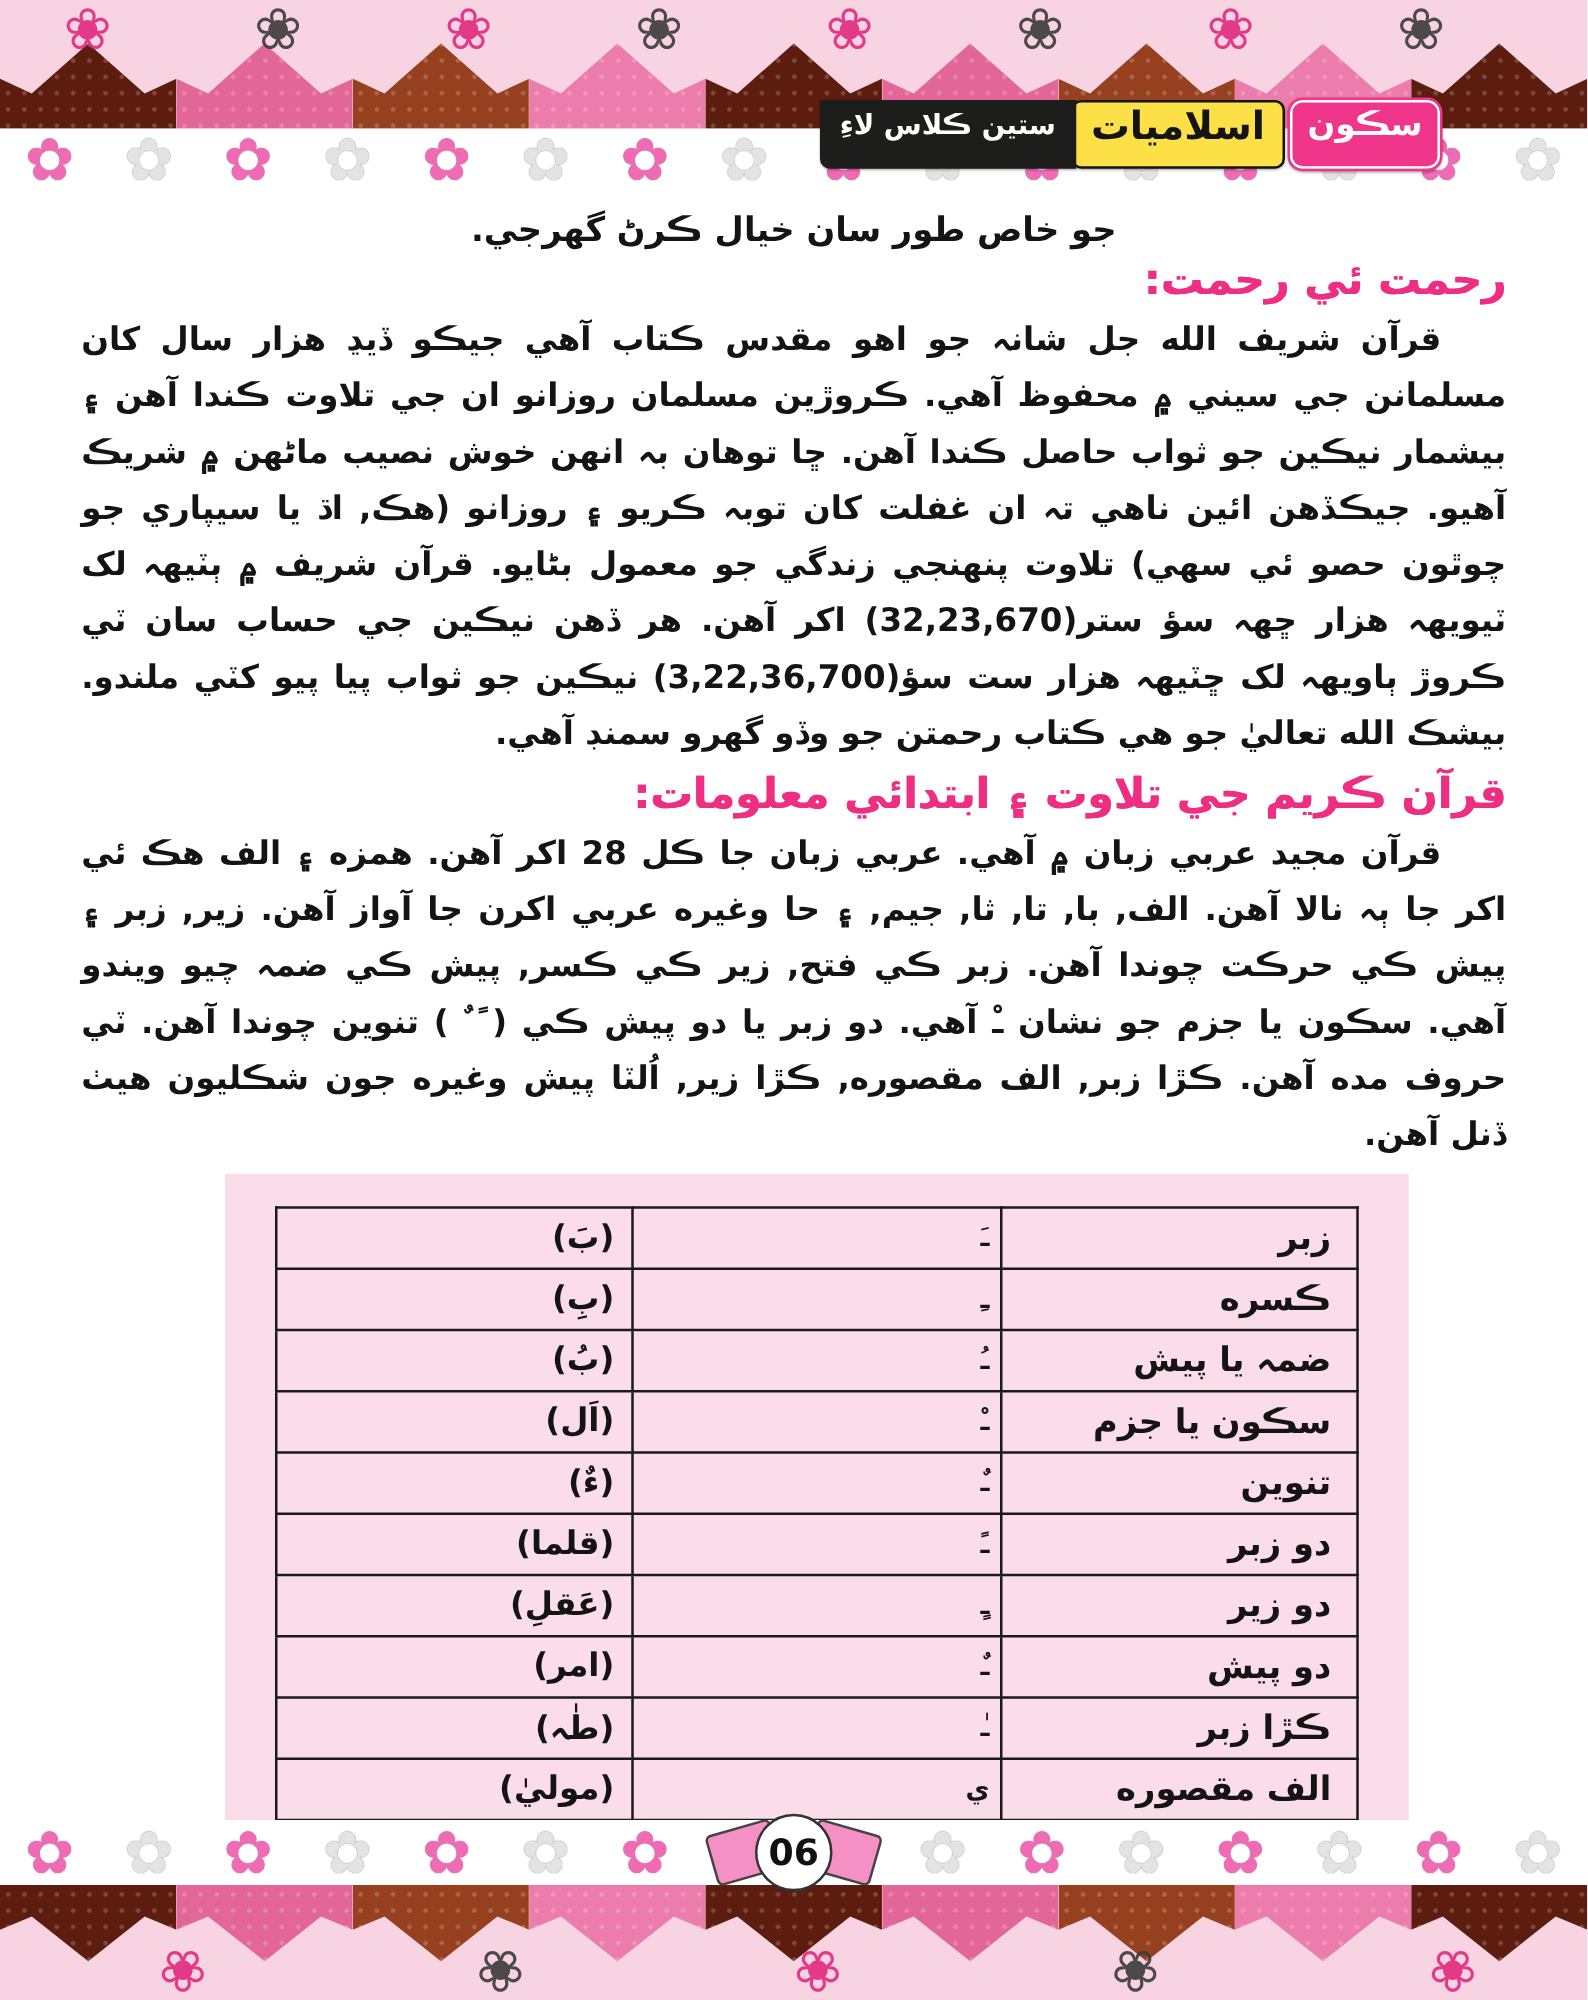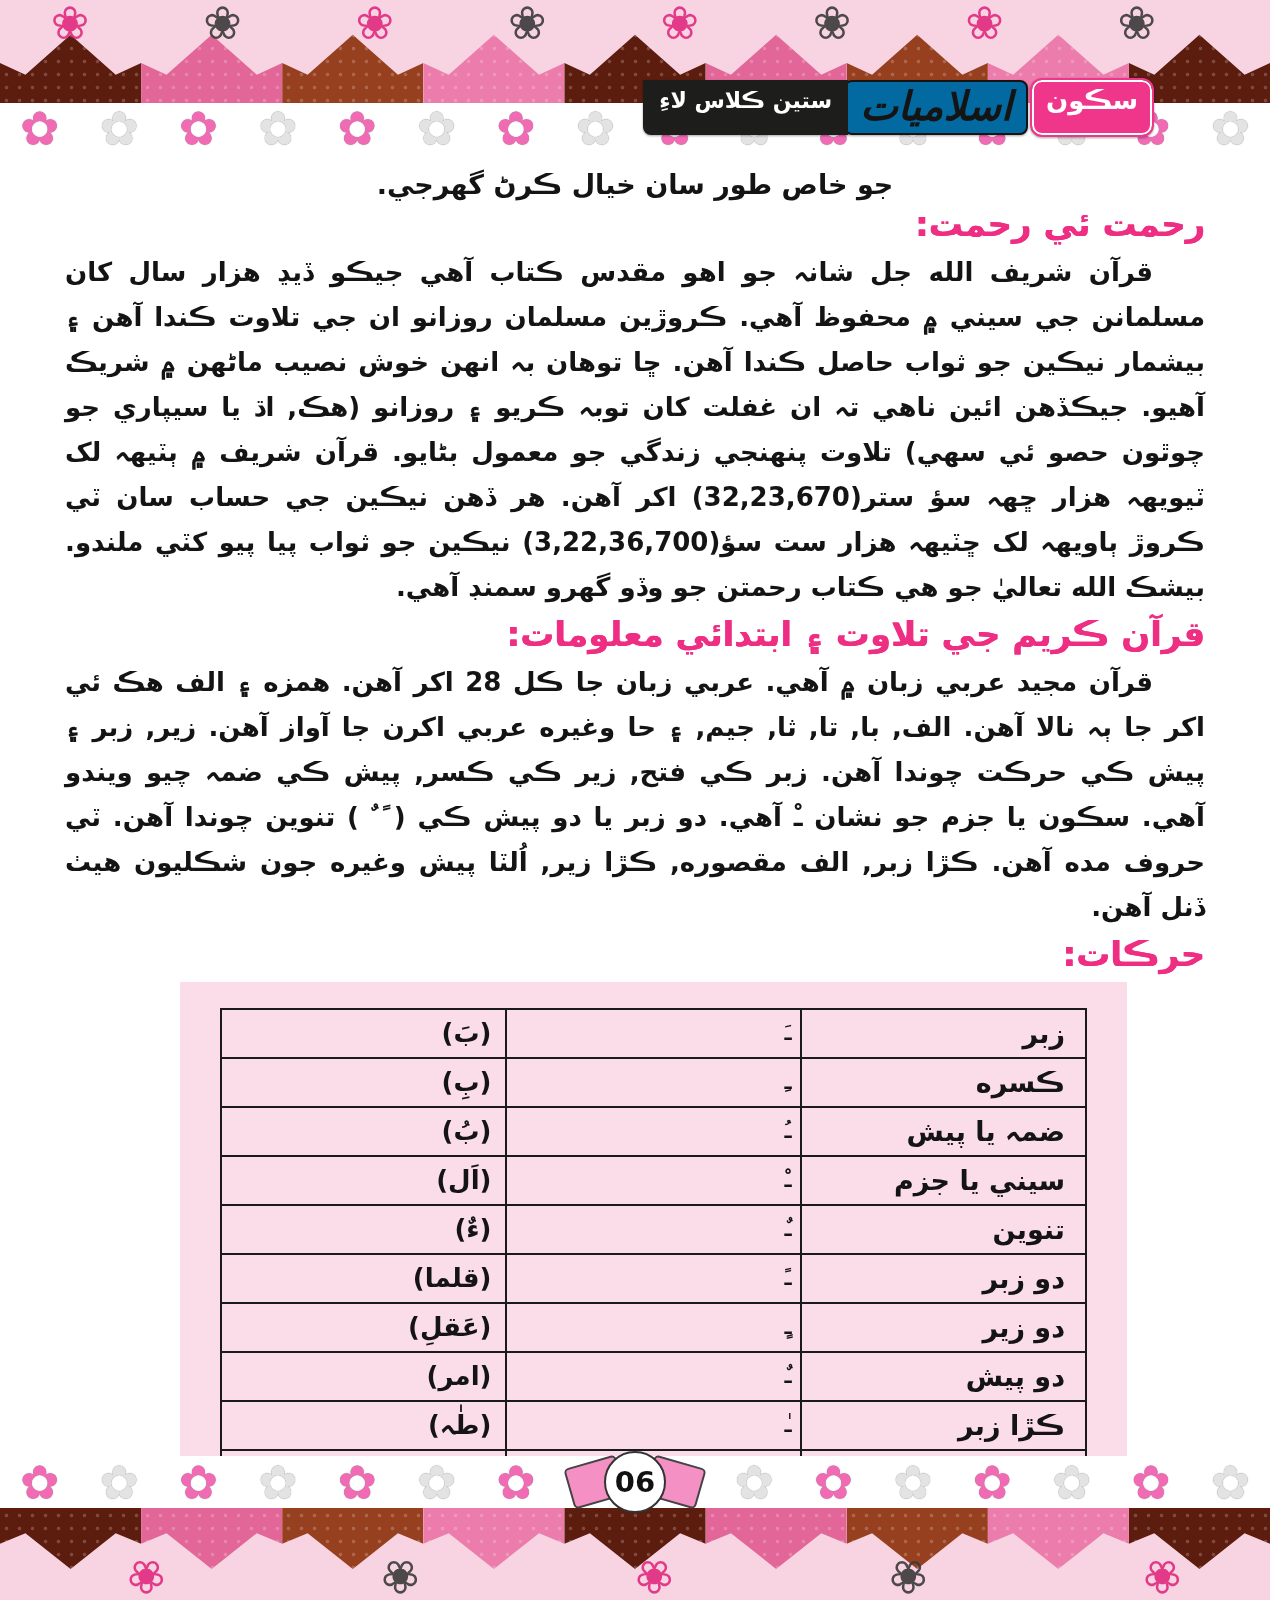--- a/index.html
+++ b/index.html
@@ -26,22 +26,22 @@
   .flower-row{position:relative;height:50px;display:flex;justify-content:space-around;
     align-items:center;background:#fff;z-index:2;}
   .flower{font-size:47px;line-height:1;text-shadow:0 0 1px #777;}
   .flower:nth-child(odd){color:#e3e3e3;}
   .flower:nth-child(even){color:#f06ab4;}
   
   .header-badge{position:absolute;top:80px;right:118px;display:flex;direction:rtl;
     align-items:stretch;z-index:5;filter:drop-shadow(0 1px 1px rgba(0,0,0,.35));}
   .brand-box{background:#f0368a;color:#fff;border:2.5px solid #fff;outline:2px solid #f0368a;
     border-radius:10px;padding:3px 12px 5px;font-size:26px;font-weight:bold;margin-left:4px;}
-  .title-box{background:#0369a1;color:#141414;border:2.5px solid #141414;
-    border-radius:8px 8px 8px 8px;padding:1px 14px 3px;font-size:40px;font-weight:900;font-style:italic;}
+  .title-box{background:#fde047;color:#141414;border:2.5px solid #141414;
+    border-radius:8px 8px 8px 8px;padding:1px 14px 3px;font-size:31px;font-weight:900;}
   .subtitle-box{background:#1d1d1b;color:#fff;border:2.5px solid #1d1d1b;
     border-radius:0 0 0 8px;padding:6px 14px 20px;font-size:22px;font-weight:bold;margin-right:-4px;}
   
   .content{padding:10px 65px 0 65px;color:#141414;}
   .intro-line{font-size:27px;font-weight:bold;text-align:center;margin:6px 0 0;}
   h2.sec{color:#ee2e82;font-size:34px;font-weight:900;margin:4px 0 6px;
     text-shadow:.6px 0 0 currentColor;}
   p.para{font-size:26px;font-weight:bold;line-height:1.73;text-align:justify;
     margin:0 0 4px;text-indent:52px;}
   
@@ -114,42 +114,41 @@
 
 <div class="content">
   <div class="intro-line">جو خاص طور سان خيال ڪرڻ گهرجي.</div>
 
   <h2 class="sec">رحمت ئي رحمت:</h2>
   <p class="para">قرآن شريف الله جل شانہ جو اهو مقدس ڪتاب آهي جيڪو ڏيڍ هزار سال کان مسلمانن جي سيني ۾ محفوظ آهي. ڪروڙين مسلمان روزانو ان جي تلاوت ڪندا آهن ۽ بيشمار نيڪين جو ثواب حاصل ڪندا آهن. ڇا توهان بہ انهن خوش نصيب ماڻهن ۾ شريڪ آهيو. جيڪڏهن ائين ناهي تہ ان غفلت کان توبہ ڪريو ۽ روزانو (هڪ, اڌ يا سيپاري جو چوٿون حصو ئي سهي) تلاوت پنهنجي زندگي جو معمول بڻايو. قرآن شريف ۾ ٻٽيهہ لک ٽيويهہ هزار ڇهہ سؤ ستر(32,23,670) اکر آهن. هر ڏهن نيڪين جي حساب سان ٽي ڪروڙ ٻاويهہ لک ڇٽيهہ هزار ست سؤ(3,22,36,700) نيڪين جو ثواب پيا پيو کٽي ملندو. بيشڪ الله تعاليٰ جو هي ڪتاب رحمتن جو وڏو گهرو سمنڊ آهي.</p>
 
   <h2 class="sec">قرآن ڪريم جي تلاوت ۽ ابتدائي معلومات:</h2>
   <p class="para">قرآن مجيد عربي زبان ۾ آهي. عربي زبان جا ڪل 28 اکر آهن. همزه ۽ الف هڪ ئي اکر جا ٻہ نالا آهن. الف, با, تا, ثا, جيم, ۽ حا وغيره عربي اکرن جا آواز آهن. زير, زبر ۽ پيش ڪي حرڪت چوندا آهن. زبر ڪي فتح, زير ڪي ڪسر, پيش ڪي ضمہ چيو ويندو آهي. سڪون يا جزم جو نشان ـْ آهي. دو زبر يا دو پيش ڪي ( ً ٌ ) تنوين چوندا آهن. ٽي حروف مده آهن. ڪڙا زبر, الف مقصوره, ڪڙا زير, اُلٽا پيش وغيره جون شڪليون هيٺ ڏنل آهن.</p>
 
-  <h2 class="sec">حرڪات:</h2>
 
   <div class="table-panel">
     <table class="harakat">
       <tbody>
         <tr>
           <td class="c-name">زبر</td>
           <td class="c-mark">ـَ</td>
           <td class="c-example">(بَ)</td>
         </tr>
         <tr>
           <td class="c-name">ڪسره</td>
           <td class="c-mark">ـِ</td>
           <td class="c-example">(بِ)</td>
         </tr>
         <tr>
           <td class="c-name">ضمہ يا پيش</td>
           <td class="c-mark">ـُ</td>
           <td class="c-example">(بُ)</td>
         </tr>
         <tr>
-          <td class="c-name">سيني يا جزم</td>
+          <td class="c-name">سڪون يا جزم</td>
           <td class="c-mark">ـْ</td>
           <td class="c-example">(اَل)</td>
         </tr>
         <tr>
           <td class="c-name">تنوين</td>
           <td class="c-mark">ـٌ</td>
           <td class="c-example">(ءٌ)</td>
         </tr>
         <tr>
           <td class="c-name">دو زبر</td>

